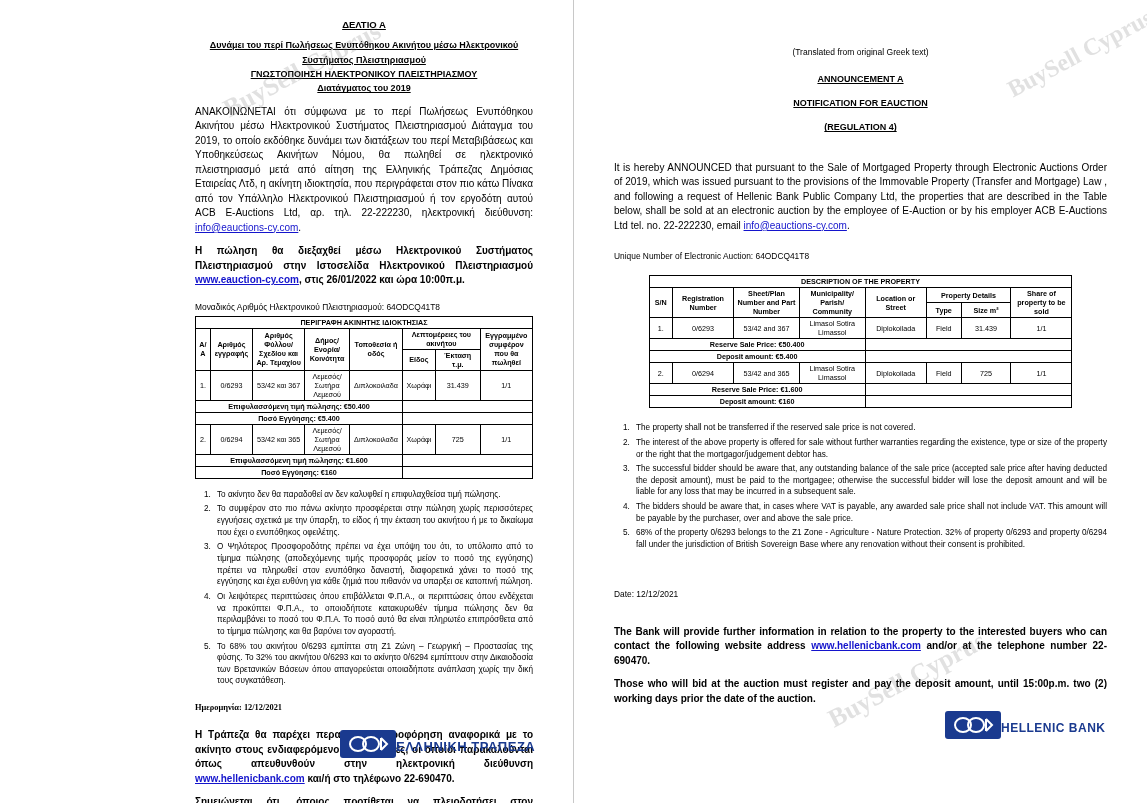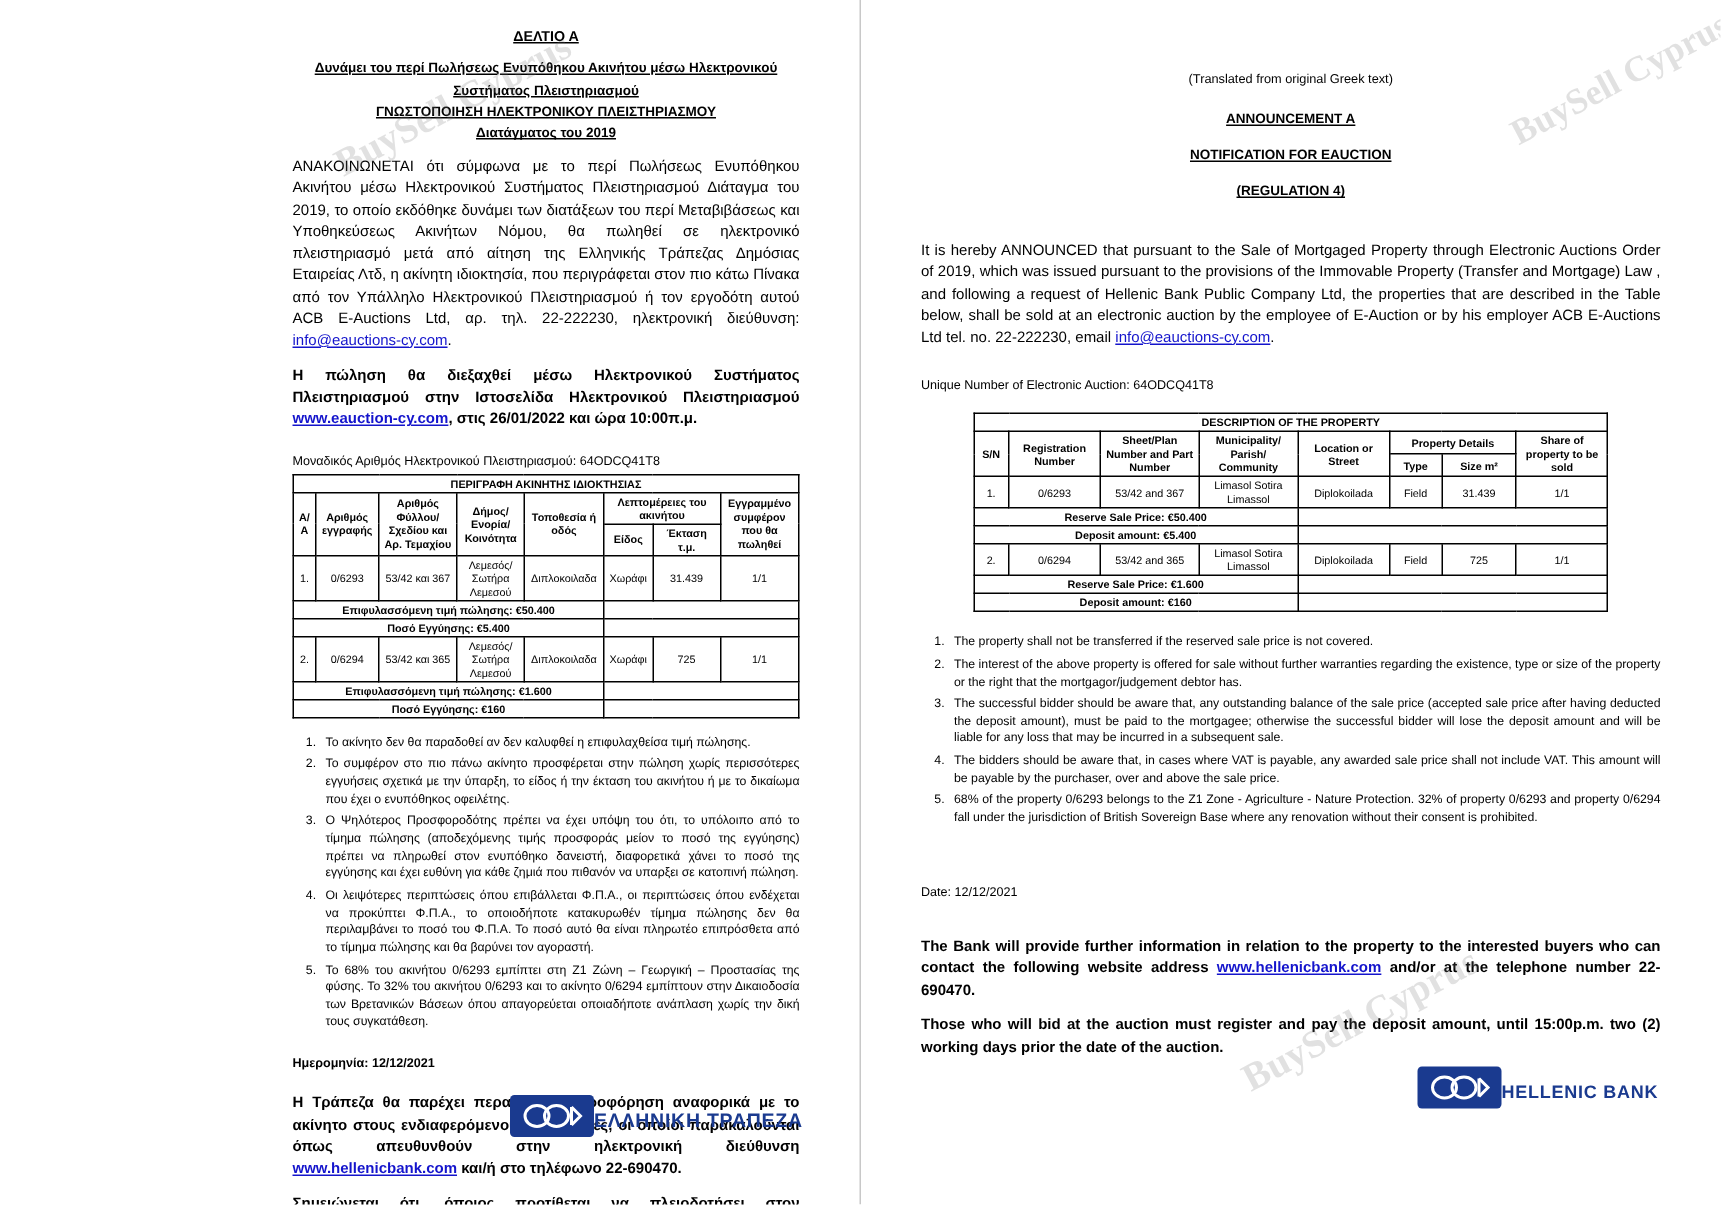--- a/index.html
+++ b/index.html
@@ -131,21 +131,21 @@
     font-weight: bold;
     color: rgba(120,120,120,0.22);
     transform: rotate(-28deg);
     white-space: nowrap;
     pointer-events: none;
     font-family: "Liberation Serif", serif;
   }
   .wm1 { left: 215px; top: 55px; }
   .wm2 { left: 1000px; top: 40px; font-size: 24px; }
   .wm3 { left: 820px; top: 665px; }
-  .date-line { font-size: 8.4px; margin-top: 16px; font-weight: bold; }
+  .date-line { font-size: 8.4px; margin-top: 16px; font-weight: bold; font-family: Liberation Serif, serif; }
   .date-line-r { font-size: 8.4px; margin-top: 38px; }
   .uniq { font-size: 8.4px; margin-top: 14px; }
 </style>
 </head>
 <body>
 
 <div class="page">
 
   <div class="divider"></div>
 

